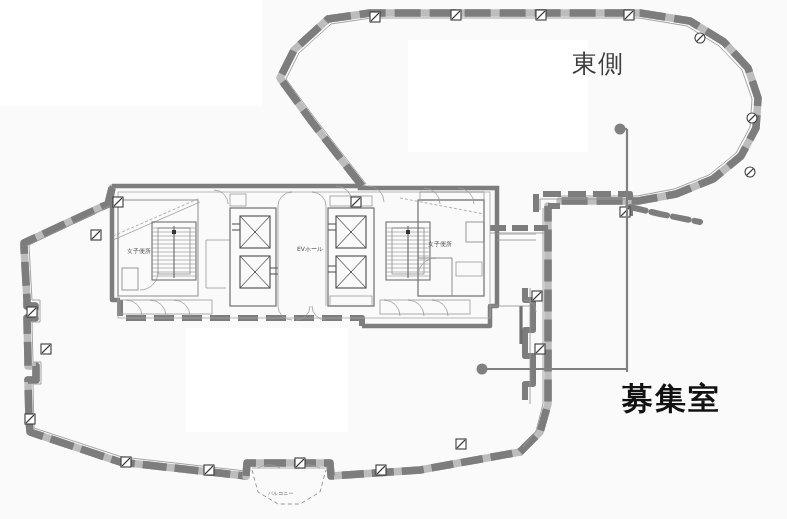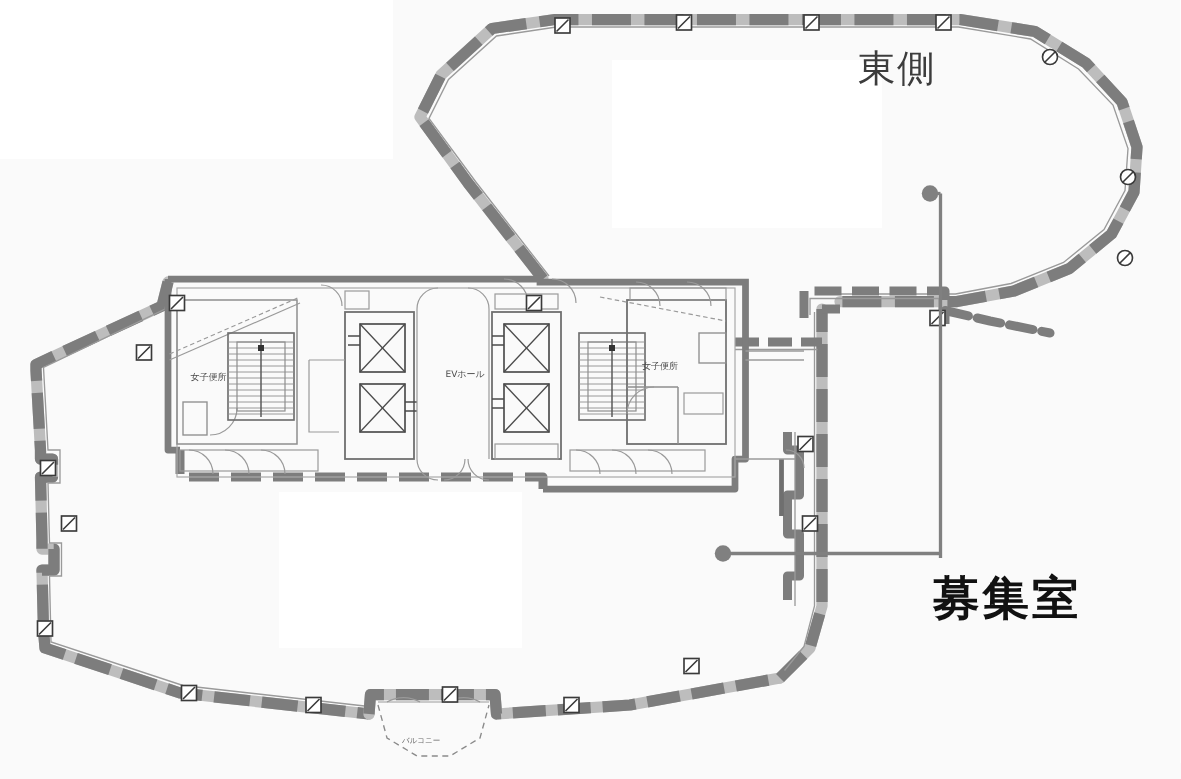--- a/index.html
+++ b/index.html
@@ -311,21 +311,21 @@
       <line x1="627" y1="129" x2="627" y2="372" stroke="#808080" stroke-width="2.2"></line>
       <line x1="482" y1="369" x2="627" y2="369" stroke="#808080" stroke-width="2.2"></line>
       <circle cx="620" cy="129" r="5.5" fill="#808080"></circle>
       <circle cx="482" cy="369" r="5.5" fill="#808080"></circle>
       <line x1="620" y1="129" x2="627" y2="129" stroke="#808080" stroke-width="2.2"></line>
     </g>
   </svg>
 
   <div class="label-layer">
 
-    <div class="zone-label" style="left:572px; top:29px;text-align:right;">東側</div>
+    <div class="zone-label" style="left:572px; top:47px;text-align:right;">東側</div>
 
 
     <div class="callout-label" style="left:622px; top:378px;">募集室</div>
 
     <div class="room-label" style="left:127px; top:247px;">女子便所</div>
 
     <div class="room-label" style="left:297px; top:245px;">EVホール</div>
 
     <div class="room-label" style="left:428px; top:240px;">女子便所</div>
 

